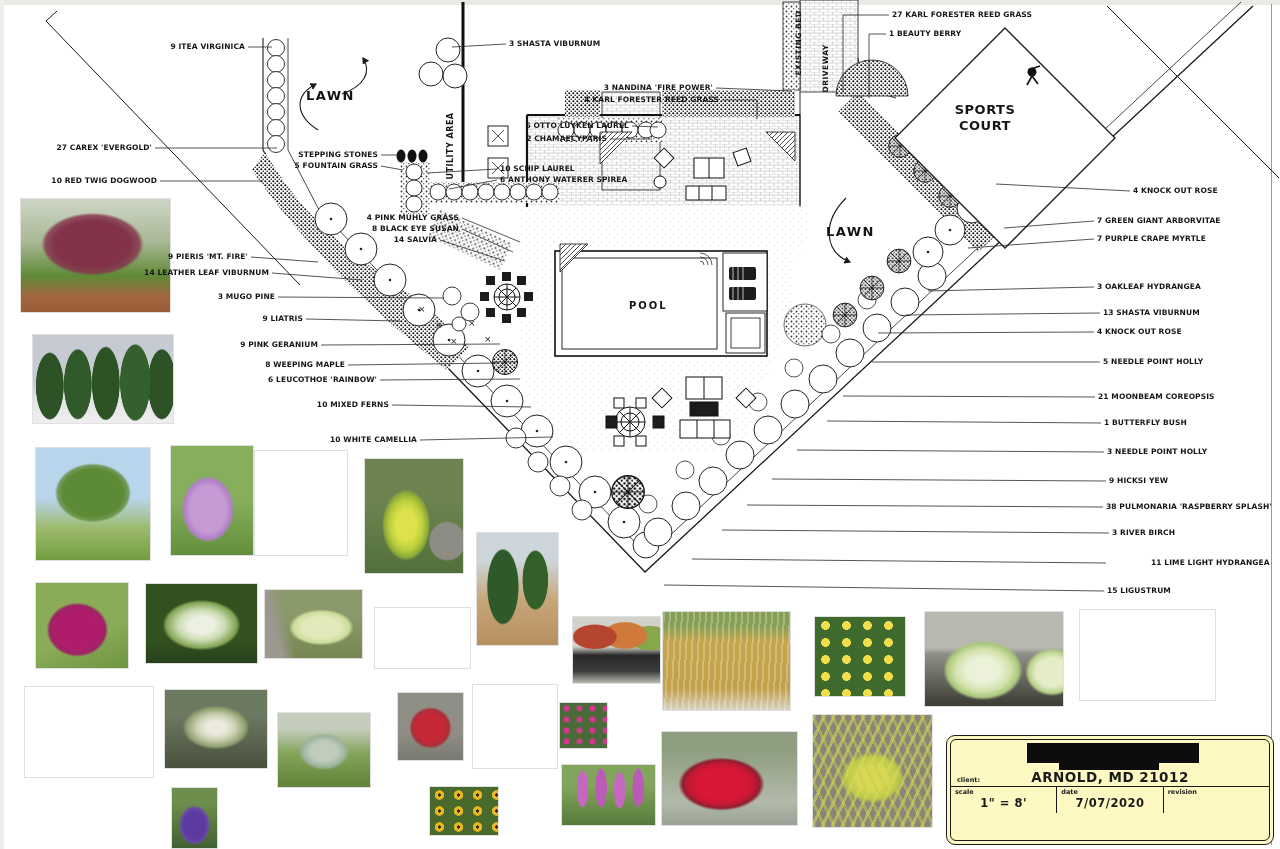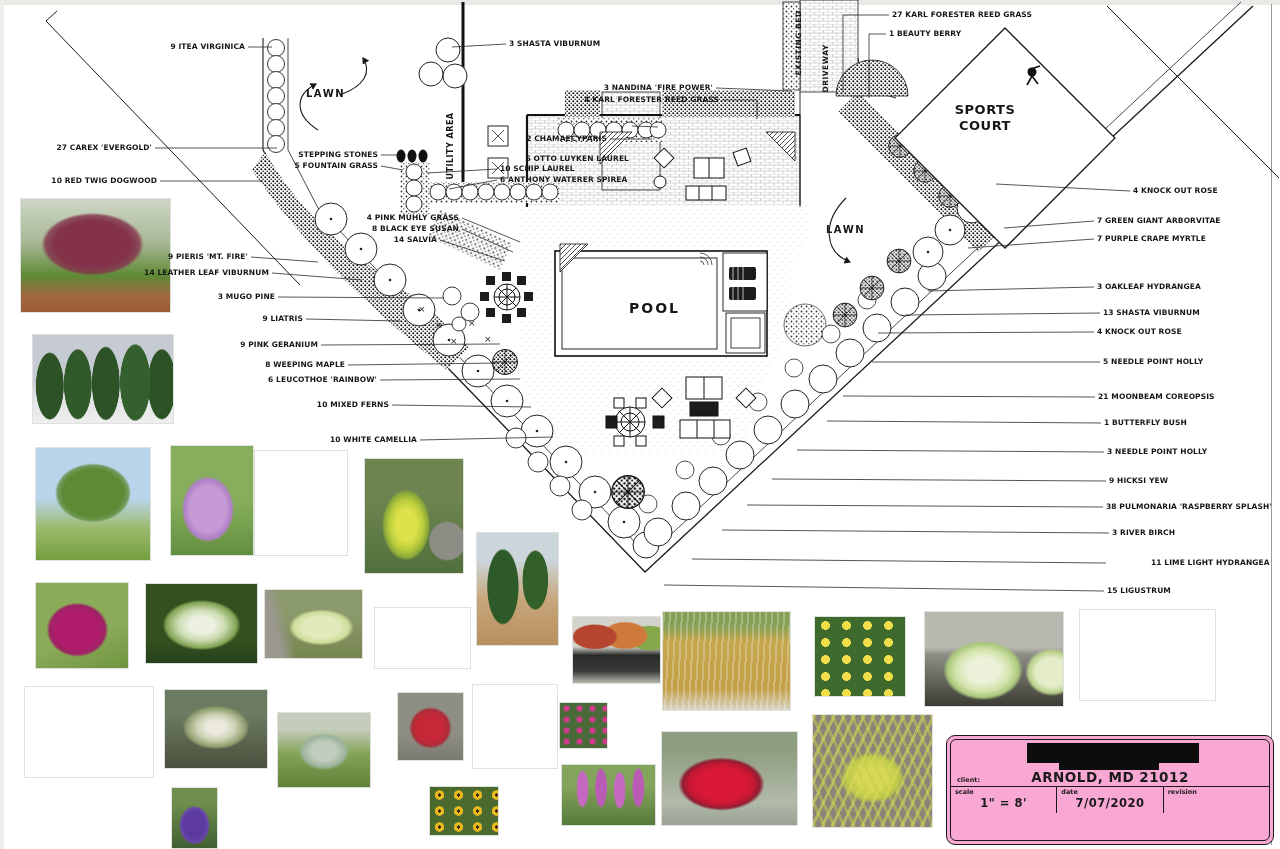--- a/index.html
+++ b/index.html
@@ -6,22 +6,22 @@
   body{position:relative;width:1280px;height:849px;overflow:hidden;
        font-family:"DejaVu Sans","Liberation Sans",sans-serif;color:#1a1a1a;}
   .edge-top{position:absolute;left:0;top:0;width:1280px;height:5px;background:#e9e9e5;}
   .edge-left{position:absolute;left:0;top:0;width:4px;height:849px;background:#ededea;}
   #plan-svg{position:absolute;left:0;top:0;z-index:1;}
   #photos{position:absolute;left:0;top:0;width:1280px;height:849px;z-index:2;pointer-events:none;}
   #callouts{position:absolute;left:0;top:0;width:1280px;height:849px;z-index:3;pointer-events:none;}
   #leaders{position:absolute;left:0;top:0;z-index:3;pointer-events:none;}
   .callout{position:absolute;font-size:7.5px;letter-spacing:.1px;white-space:nowrap;color:#151515;font-weight:bold;}
   .arealabel{position:absolute;z-index:3;color:#151515;font-weight:bold;}
-  .lawn{font-size:10px;letter-spacing:1.5px;}
-  .pool-label{font-size:14px;letter-spacing:2px;}
+  .lawn{font-size:13px;letter-spacing:1.5px;}
+  .pool-label{font-size:10px;letter-spacing:2px;}
   .court-label{font-size:13px;letter-spacing:.5px;width:64px;text-align:center;line-height:1.25;}
   .vert{transform:rotate(-90deg);transform-origin:center center;font-size:7.5px;letter-spacing:.5px;white-space:nowrap;}
   .photo{position:absolute;box-shadow:0 0 0 1px rgba(0,0,0,.12);}
   
   [data-name="photo-weeping-japanese-maple"]{background:radial-gradient(ellipse 42% 34% at 48% 40%,#83324a 0 60%,rgba(131,50,74,.8) 75%,transparent 82%),linear-gradient(180deg,#cdd6c5 0%,#a9b896 38%,#5f8a36 68%,#a2663f 86%,#9a5c38 100%);}
   [data-name="photo-green-giant-arborvitae"]{background:radial-gradient(ellipse 11% 42% at 12% 58%,#2c5226 0 88%,transparent 92%),radial-gradient(ellipse 11% 44% at 32% 56%,#315a2a 0 88%,transparent 92%),radial-gradient(ellipse 11% 46% at 52% 55%,#2c5226 0 88%,transparent 92%),radial-gradient(ellipse 12% 48% at 73% 54%,#33602c 0 88%,transparent 92%),radial-gradient(ellipse 11% 44% at 92% 56%,#2c5226 0 88%,transparent 92%),linear-gradient(180deg,#c6cbd3 0 55%,#dfe1e3 70%,#efefef 100%);}
   [data-name="photo-river-birch"]{background:radial-gradient(ellipse 38% 30% at 50% 40%,#5d8a35 0 70%,rgba(93,138,53,.75) 82%,transparent 88%),linear-gradient(180deg,#b9d5ec 0 45%,#9cba6b 72%,#739e40 100%);}
   [data-name="photo-purple-crape-myrtle-bloom"]{background:radial-gradient(ellipse 40% 38% at 45% 58%,#c59ad5 0 55%,#b180c8 72%,transparent 80%),linear-gradient(180deg,#86ae5c 0 50%,#628f3e 100%);}
   [data-name="photo-crape-myrtle-tree"]{background:radial-gradient(ellipse 34% 28% at 55% 28%,#79a050 0 62%,rgba(121,160,80,.8) 75%,transparent 82%),radial-gradient(circle 6% at 45% 16%,#d28ebc 0 90%,transparent 95%),radial-gradient(circle 6% at 70% 20%,#d28ebc 0 90%,transparent 95%),linear-gradient(180deg,#cfc5b2 0 30%,#ddd4c2 62%,#b6ae9e 80%,#a8a090 100%);}
   [data-name="photo-golden-chamaecyparis"]{background:radial-gradient(ellipse 30% 38% at 42% 58%,#dde24a 0 35%,#b9cc3c 58%,#8aa83a 75%,transparent 82%),radial-gradient(ellipse 22% 20% at 84% 72%,#8d8d85 0 80%,transparent 88%),linear-gradient(180deg,#6d8450 0 35%,#51703b 100%);}
@@ -40,21 +40,21 @@
   [data-name="photo-blue-green-shrub"]{background:radial-gradient(ellipse 40% 36% at 50% 52%,#c0cdbc 0 35%,#9cb49c 58%,transparent 70%),linear-gradient(180deg,#c4ccbc 0 22%,#83a458 55%,#5f8238 100%);}
   [data-name="photo-red-spirea"]{background:radial-gradient(ellipse 42% 40% at 50% 52%,#c62838 0 50%,#aa2f3a 68%,transparent 78%),linear-gradient(180deg,#8e8e84 0 60%,#7a7a70 100%);}
   [data-name="photo-garden-phlox"]{background:radial-gradient(circle 22% at 35% 35%,#8a68c2 0 80%,transparent 88%),radial-gradient(circle 20% at 68% 58%,#9a7ad2 0 80%,transparent 88%),radial-gradient(circle 16% at 28% 72%,#7c5cb4 0 80%,transparent 88%),linear-gradient(180deg,#42603a 0 70%,#35502c 100%);}
   [data-name="photo-pink-dianthus"]{background:radial-gradient(circle,#d03a8a 0 34%,transparent 38%) 0 0/13px 11px,#4a6a3a;}
   [data-name="photo-purple-salvia"]{background:radial-gradient(ellipse 42% 40% at 50% 62%,#5c3aa0 0 55%,#6848aa 72%,transparent 82%),linear-gradient(180deg,#6d8e4c 0 25%,#416032 100%);}
   [data-name="photo-black-eyed-susan"]{background:radial-gradient(circle,#3a2a10 0 12%,#e8b820 14% 36%,transparent 40%) 0 0/19px 16px,#4a6a2d;}
   [data-name="photo-pink-liatris"]{background:radial-gradient(ellipse 7% 34% at 22% 40%,#c468c0 0 85%,transparent 92%),radial-gradient(ellipse 7% 36% at 42% 38%,#ba5cb6 0 85%,transparent 92%),radial-gradient(ellipse 7% 34% at 62% 42%,#c468c0 0 85%,transparent 92%),radial-gradient(ellipse 7% 36% at 82% 38%,#ba5cb6 0 85%,transparent 92%),linear-gradient(180deg,#83a45c 0 35%,#567a3a 100%);}
   [data-name="photo-knock-out-roses"]{background:radial-gradient(ellipse 40% 36% at 44% 56%,#d91838 0 45%,#c21832 62%,#8e2034 72%,transparent 80%),linear-gradient(180deg,#8e9e80 0 20%,#b2baaa 75%,#9aa294 100%);}
   [data-name="photo-carex-evergold"]{background:repeating-linear-gradient(115deg,rgba(216,216,85,.55) 0 3px,transparent 3px 9px),repeating-linear-gradient(65deg,rgba(192,204,74,.5) 0 3px,transparent 3px 9px),radial-gradient(ellipse 40% 34% at 50% 56%,#d8d855 0 30%,#bcc84a 55%,transparent 68%),#8a8578;}
   
-  .tblock{position:absolute;left:946px;top:735px;width:326px;height:108px;border:1.6px solid #1a1a1a;border-radius:9px;background:#f9a8d4;z-index:4;}
+  .tblock{position:absolute;left:946px;top:735px;width:326px;height:108px;border:1.6px solid #1a1a1a;border-radius:9px;background:#fef9c3;z-index:4;}
   .tb-inner{position:absolute;left:3px;top:3px;right:3px;bottom:3px;border:1px solid #1a1a1a;border-radius:6px;overflow:hidden;}
   .tb-r1{position:relative;height:46px;border-bottom:1px solid #1a1a1a;}
   .redact-a{position:absolute;left:76px;top:3px;width:172px;height:20px;background:#0d0d0d;}
   .redact-b{position:absolute;left:108px;top:23px;width:100px;height:7px;background:#0d0d0d;}
   .tb-client-label{position:absolute;left:6px;bottom:2px;font-size:6.5px;font-weight:bold;}
   .tb-city{position:absolute;left:0;right:0;bottom:1px;text-align:center;font-size:13.5px;font-weight:bold;letter-spacing:.5px;}
   .tb-row{display:flex;height:29px;border-bottom:1px solid #1a1a1a;}
   .tb-row:last-child{height:26px;border-bottom:none;}
   .tb-cell{flex:1;position:relative;border-right:1px solid #1a1a1a;}
   .tb-cell:last-child{border-right:none;}
@@ -442,21 +442,21 @@
 
 <div id="callouts" data-name="plan-callouts">
     <div class="callout" data-name="plan-callout-label" style="top: 42px; right: 1035px;">9 ITEA VIRGINICA</div>
     <div class="callout" data-name="plan-callout-label" style="top: 143px; right: 1128px;">27 CAREX 'EVERGOLD'</div>
     <div class="callout" data-name="plan-callout-label" style="top: 176px; right: 1123px;">10 RED TWIG DOGWOOD</div>
     <div class="callout" data-name="plan-callout-label" style="top: 150px; right: 902px;">STEPPING STONES</div>
     <div class="callout" data-name="plan-callout-label" style="top: 161px; right: 902px;">5 FOUNTAIN GRASS</div>
     <div class="callout" data-name="plan-callout-label" style="top: 39px; left: 509px;">3 SHASTA VIBURNUM</div>
     <div class="callout" data-name="plan-callout-label" style="top: 83px; right: 567px;">3 NANDINA 'FIRE POWER'</div>
     <div class="callout" data-name="plan-callout-label" style="top: 95px; right: 561px;">4 KARL FORESTER REED GRASS</div>
-    <div class="callout" data-name="plan-callout-label" style="top: 121px; right: 651px; margin-top: 33px;">6 OTTO LUYKEN LAUREL</div>
+    <div class="callout" data-name="plan-callout-label" style="top: 121px; right: 651px;">6 OTTO LUYKEN LAUREL</div>
     <div class="callout" data-name="plan-callout-label" style="top: 134px; right: 673px;">2 CHAMAECYPARIS</div>
     <div class="callout" data-name="plan-callout-label" style="top: 164px; left: 500px;">10 SCHIP LAUREL</div>
     <div class="callout" data-name="plan-callout-label" style="top: 175px; left: 500px;">6 ANTHONY WATERER SPIREA</div>
     <div class="callout" data-name="plan-callout-label" style="top: 10px; left: 892px;">27 KARL FORESTER REED GRASS</div>
     <div class="callout" data-name="plan-callout-label" style="top: 29px; left: 889px;">1 BEAUTY BERRY</div>
     <div class="callout" data-name="plan-callout-label" style="top: 213px; right: 821px;">4 PINK MUHLY GRASS</div>
     <div class="callout" data-name="plan-callout-label" style="top: 224px; right: 821px;">8 BLACK EYE SUSAN</div>
     <div class="callout" data-name="plan-callout-label" style="top: 235px; right: 843px;">14 SALVIA</div>
     <div class="callout" data-name="plan-callout-label" style="top: 252px; right: 1032px;">9 PIERIS 'MT. FIRE'</div>
     <div class="callout" data-name="plan-callout-label" style="top: 268px; right: 1011px;">14 LEATHER LEAF VIBURNUM</div>

